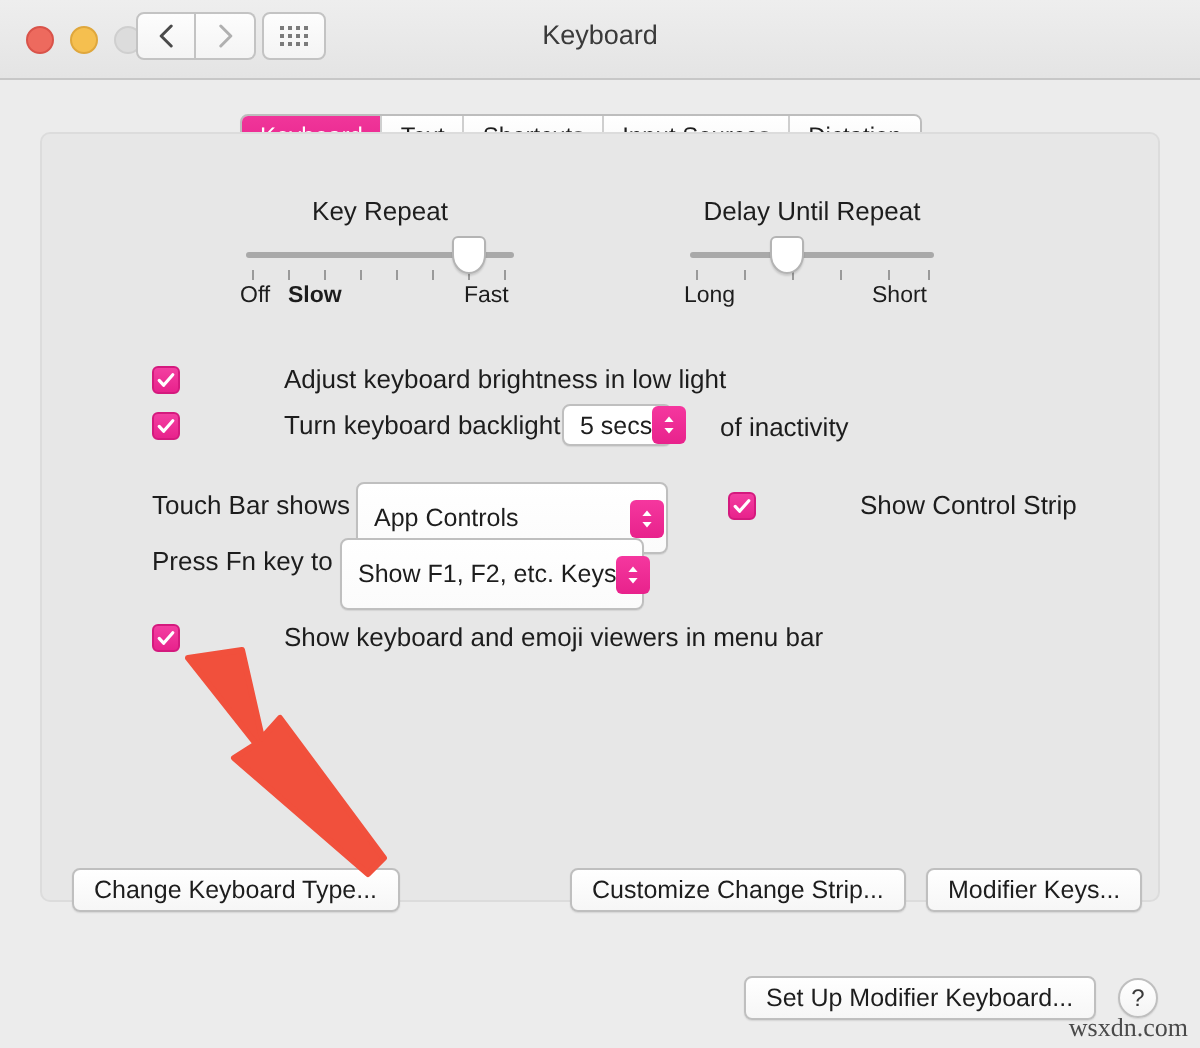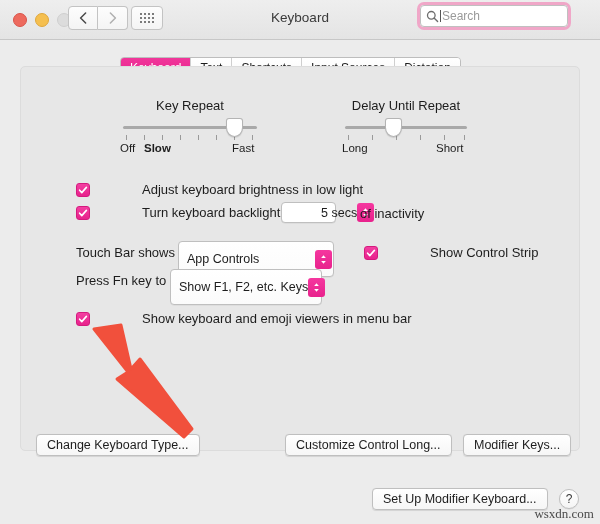--- a/index.html
+++ b/index.html
@@ -372,31 +372,20 @@
         <i></i>
       <i></i>
         <i></i>
         <i></i>
         <i></i>
     </span>
   </div>
 
   <div class="win-title">Keyboard</div>
 
-  <div class="searchwrap">
-    <div class="searchfocus"></div>
-    <div class="searchfield">
-      <svg class="mag" width="13" height="13" viewBox="0 0 13 13">
-        <circle cx="5.3" cy="5.3" r="3.8" stroke="#6d6d6d" stroke-width="1.3" fill="none"></circle>
-        <path d="M8.3 8.3l3.3 3.3" stroke="#6d6d6d" stroke-width="1.4" stroke-linecap="round"></path>
-      </svg>
-      <span class="caret"></span>
-      <span class="search-ph">Search</span>
-    </div>
-  </div>
 </div>
 
 <div class="tabs">
   <div class="tab active">Keyboard</div>
   <div class="tab">Text</div>
   <div class="tab">Shortcuts</div>
   <div class="tab">Input Sources</div>
   <div class="tab">Dictation</div>
 </div>
 
@@ -447,21 +436,21 @@
 </div>
 
 <div class="row" style="left:76px; top:205px;">
   <span class="cb">
     <svg width="10" height="10" viewBox="0 0 10 10">
       <path d="M1.6 5.2l2.2 2.4L8.4 2.4" stroke="#ffffff" stroke-width="1.6" fill="none" stroke-linecap="round" stroke-linejoin="round"></path>
     </svg>
   </span>
   <span class="row-text">Turn keyboard backlight off after</span>
 </div>
-<div class="stepper-box" style="left:281px; top:202px; width:55px;padding-left:31px;">
+<div class="stepper-box" style="left:281px; top:202px; width:55px;">
   <span class="popup-text">5 secs</span>
   <span class="popup-arrows">
     <svg width="9" height="13" viewBox="0 0 9 13">
       <path d="M4.5 2.2L2.2 5h4.6z" fill="#ffffff"></path>
       <path d="M4.5 10.8L2.2 8h4.6z" fill="#ffffff"></path>
     </svg>
   </span>
 </div>
 <div class="plain-label" style="left:360px; top:206px;">of inactivity</div>
 
@@ -498,21 +487,21 @@
 <div class="row" style="left:76px; top:311px;">
   <span class="cb">
     <svg width="10" height="10" viewBox="0 0 10 10">
       <path d="M1.6 5.2l2.2 2.4L8.4 2.4" stroke="#ffffff" stroke-width="1.6" fill="none" stroke-linecap="round" stroke-linejoin="round"></path>
     </svg>
   </span>
   <span class="row-text">Show keyboard and emoji viewers in menu bar</span>
 </div>
 
 <div class="btn" style="left:36px; top:434px;">Change Keyboard Type...</div>
-<div class="btn" style="left:285px; top:434px;">Customize Control Long...</div>
+<div class="btn" style="left:285px; top:434px;">Customize Change Strip...</div>
 <div class="btn" style="left:463px; top:434px;">Modifier Keys...</div>
 
 <div class="btn" style="left:372px; top:488px;">Set Up Modifier Keyboard...</div>
 <div class="helpbtn" style="left:559px; top:489px;">?</div>
 
 <svg class="arrow-layer">
   <g>
     <path d="M94 329 L128 372 L117 379 L184 437 L192 429 L140 359 L131 369 L121 325 Z" fill="#f1503c" stroke="#f1503c" stroke-width="3" stroke-linejoin="round"></path>
   </g>
 </svg>

